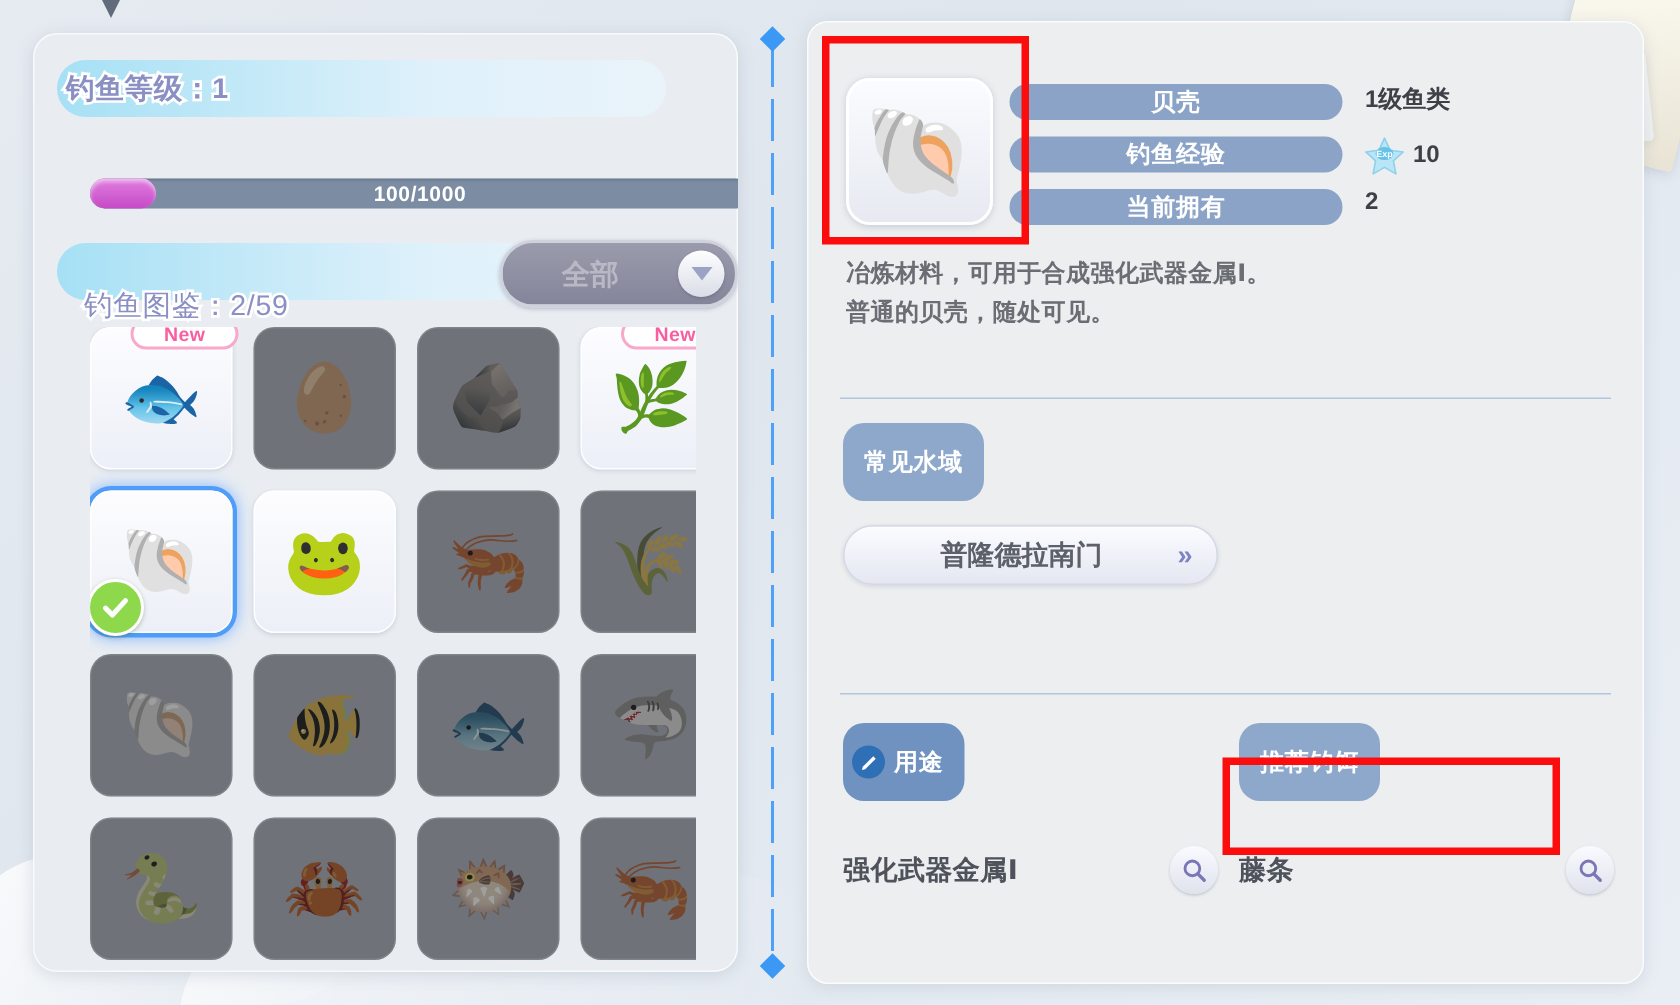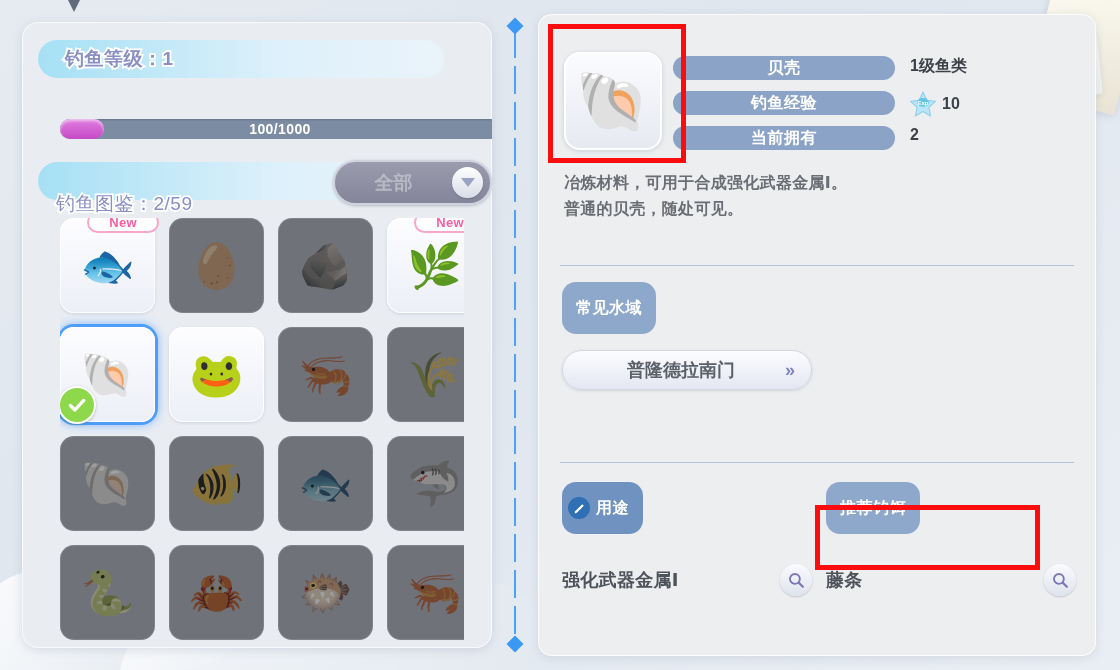--- a/index.html
+++ b/index.html
@@ -33,21 +33,21 @@
     background:#e9edf2;border-radius:16px;
     box-shadow:0 2px 10px rgba(130,145,165,.25), inset 0 0 0 1px rgba(255,255,255,.7);
     overflow:hidden;
   }
   .level-pill{
     position:absolute;left:16px;top:18px;width:406px;height:38px;border-radius:19px;
     background:linear-gradient(90deg,#a6e0f5 0%,#c7eaf8 35%,#dff1fb 62%,#eaf3fa 100%);
     display:flex;align-items:center;
   }
   .level-pill span{
-    margin-left:27px;font-size:19px;font-weight:bold;color:#8a8fc4;
+    margin-left:6px;font-size:19px;font-weight:bold;color:#8a8fc4;
     -webkit-text-stroke:3.5px #ffffff;paint-order:stroke fill;letter-spacing:.5px;
   }
   .xp-bar{
     position:absolute;left:38px;top:97px;width:440px;height:20px;border-radius:10px;
     background:#7b8ca3;box-shadow:inset 0 1px 2px rgba(0,0,0,.18);
     display:flex;align-items:center;justify-content:center;text-align:center;
   }
   .xp-fill{position:absolute;left:0;top:0;height:20px;width:54px;border-radius:10px;
     background:linear-gradient(180deg,#e07ee0,#c649c6);box-shadow:inset 0 2px 3px rgba(255,255,255,.55);}
   .xp-text{position:relative;font-size:14px;font-weight:bold;color:#fff;letter-spacing:.4px;}

